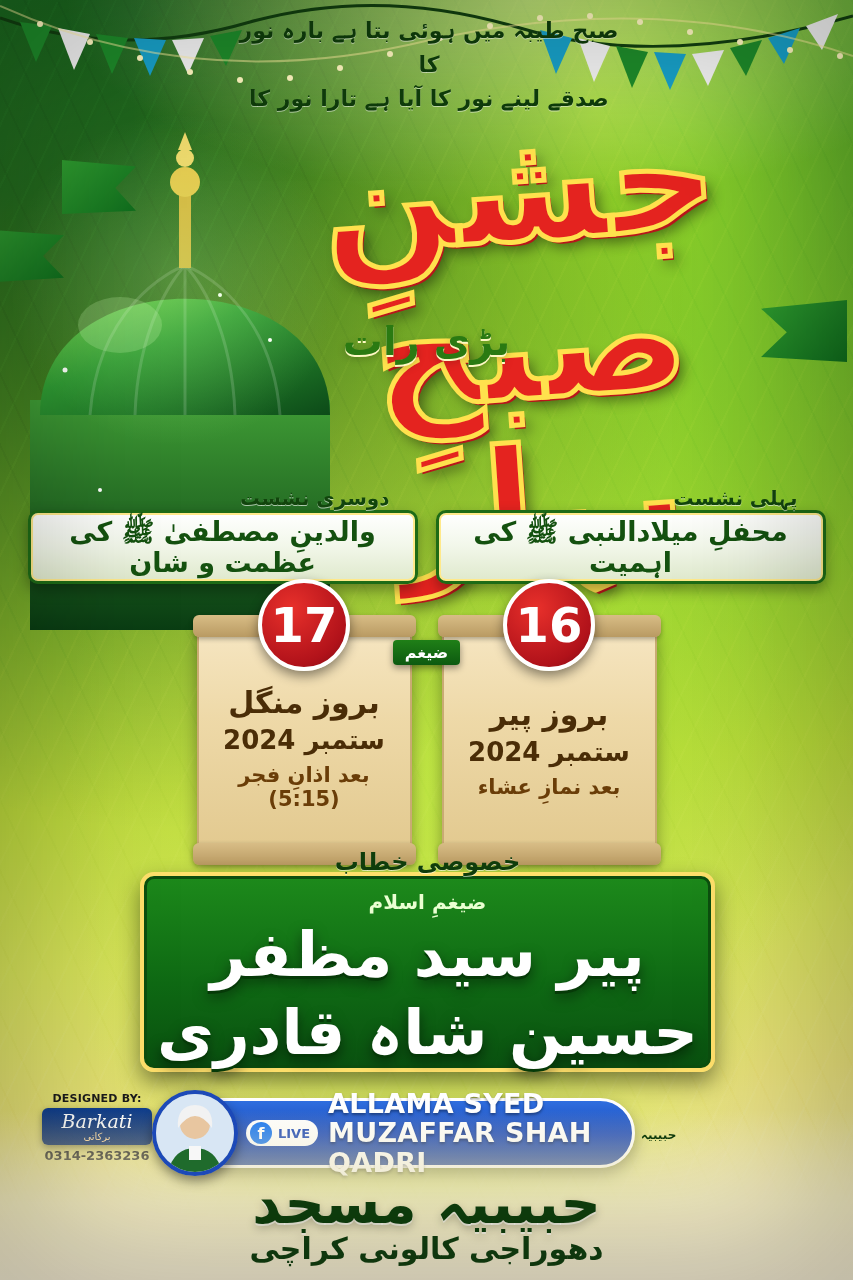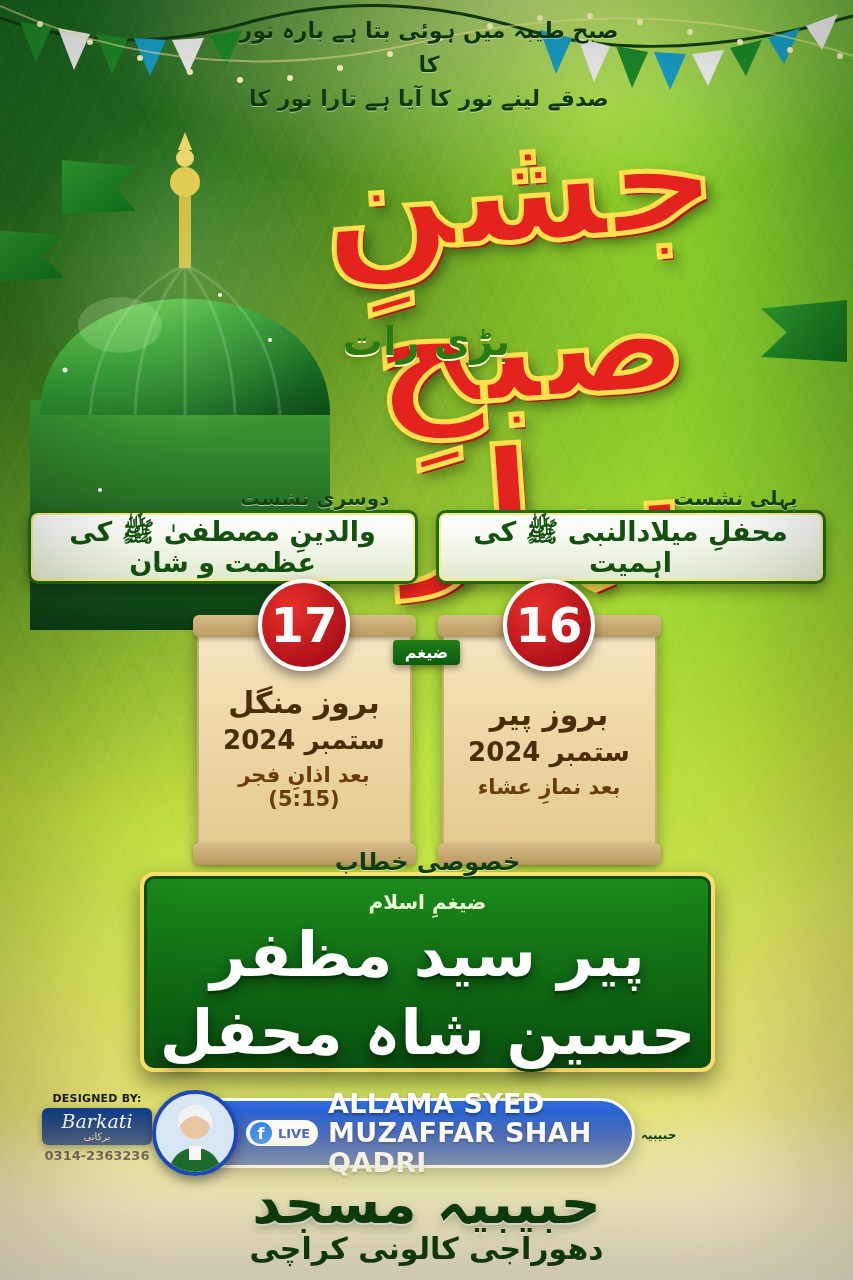--- a/index.html
+++ b/index.html
@@ -427,21 +427,21 @@
     </div>
   </div>
 
   <div class="mid-tag">
     <div class="ribbon">ضیغم</div>
   </div>
 
   <div class="speaker-panel">
     <div class="speaker-kicker">خصوصی خطاب</div>
     <div class="speaker-small">ضیغمِ اسلام</div>
-    <div class="speaker-name">پیر سید مظفر حسین شاہ محفل</div>
+    <div class="speaker-name">پیر سید مظفر حسین شاہ قادری</div>
   </div>
 
   <div class="speaker-photo">
     <svg width="78" height="78" viewBox="0 0 78 78">
       <rect width="78" height="78" fill="#d8e6f4"></rect>
       <circle cx="39" cy="30" r="15" fill="#e8c6a0"></circle>
       <path d="M22 34 q17 -24 34 0 q2 -22 -17 -23 q-19 1 -17 23z" fill="#f2f2f2"></path>
       <path d="M12 78 q6 -24 27 -24 q21 0 27 24z" fill="#1f6b2c"></path>
       <rect x="33" y="52" width="12" height="14" fill="#f7f7f7"></rect>
     </svg>

